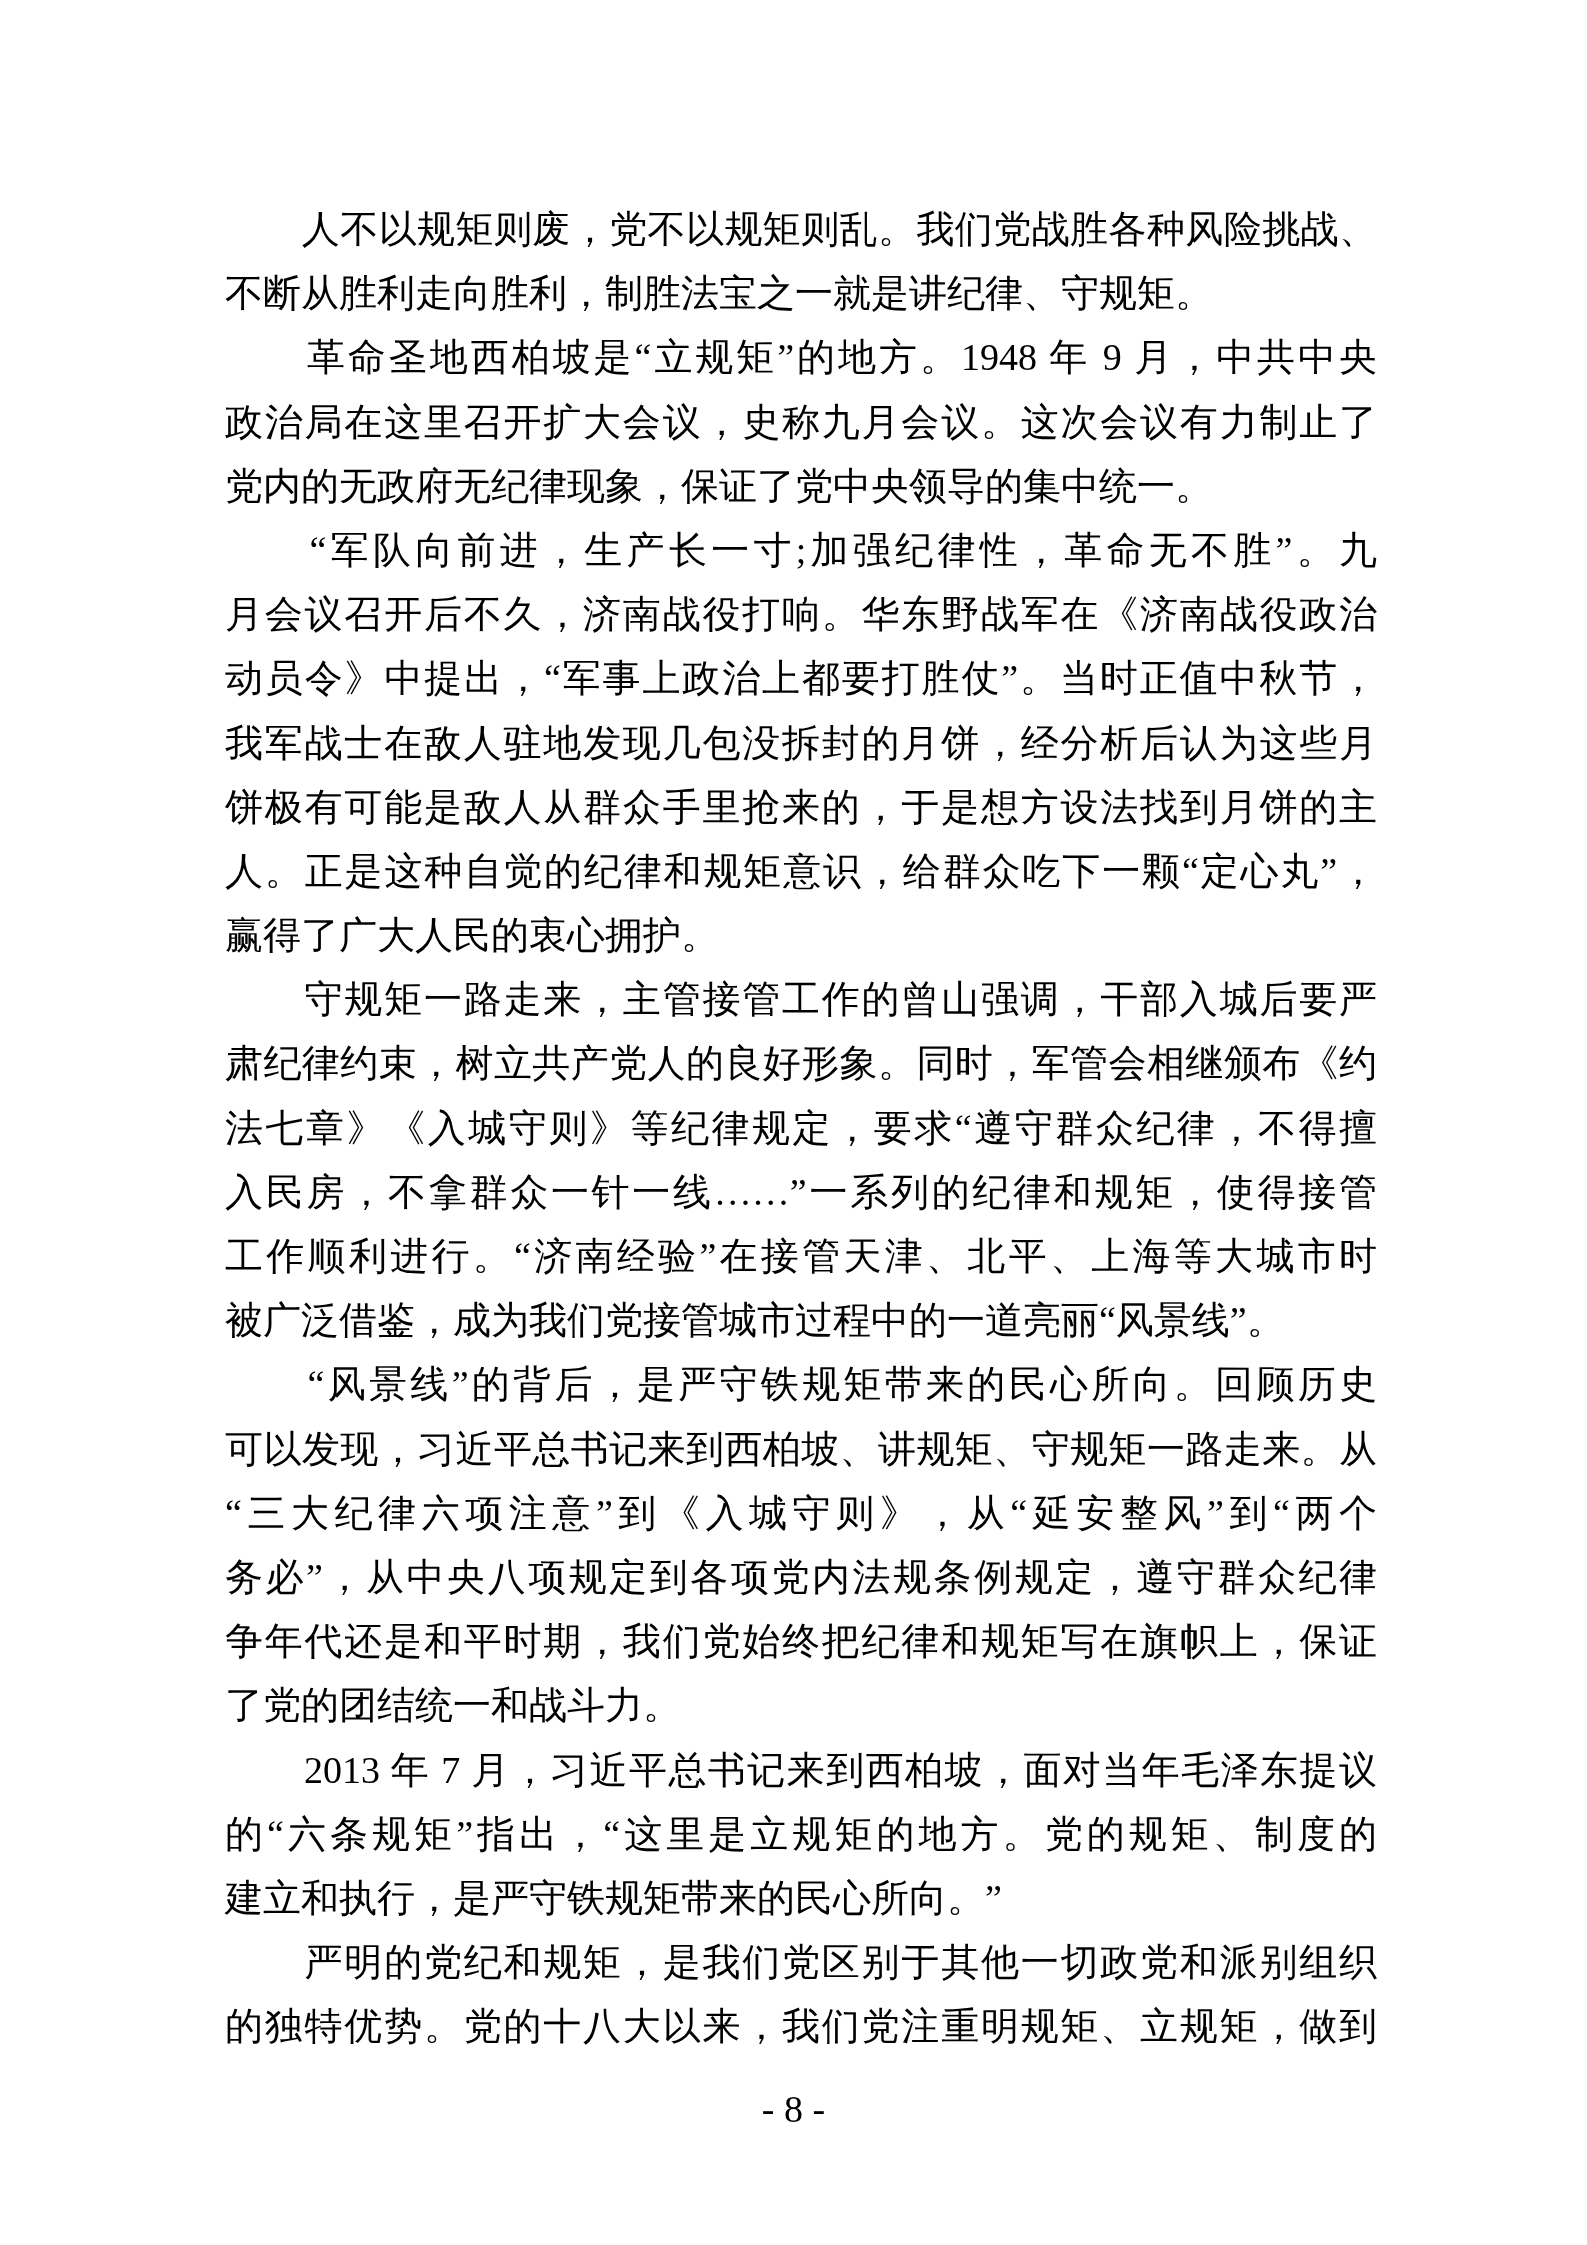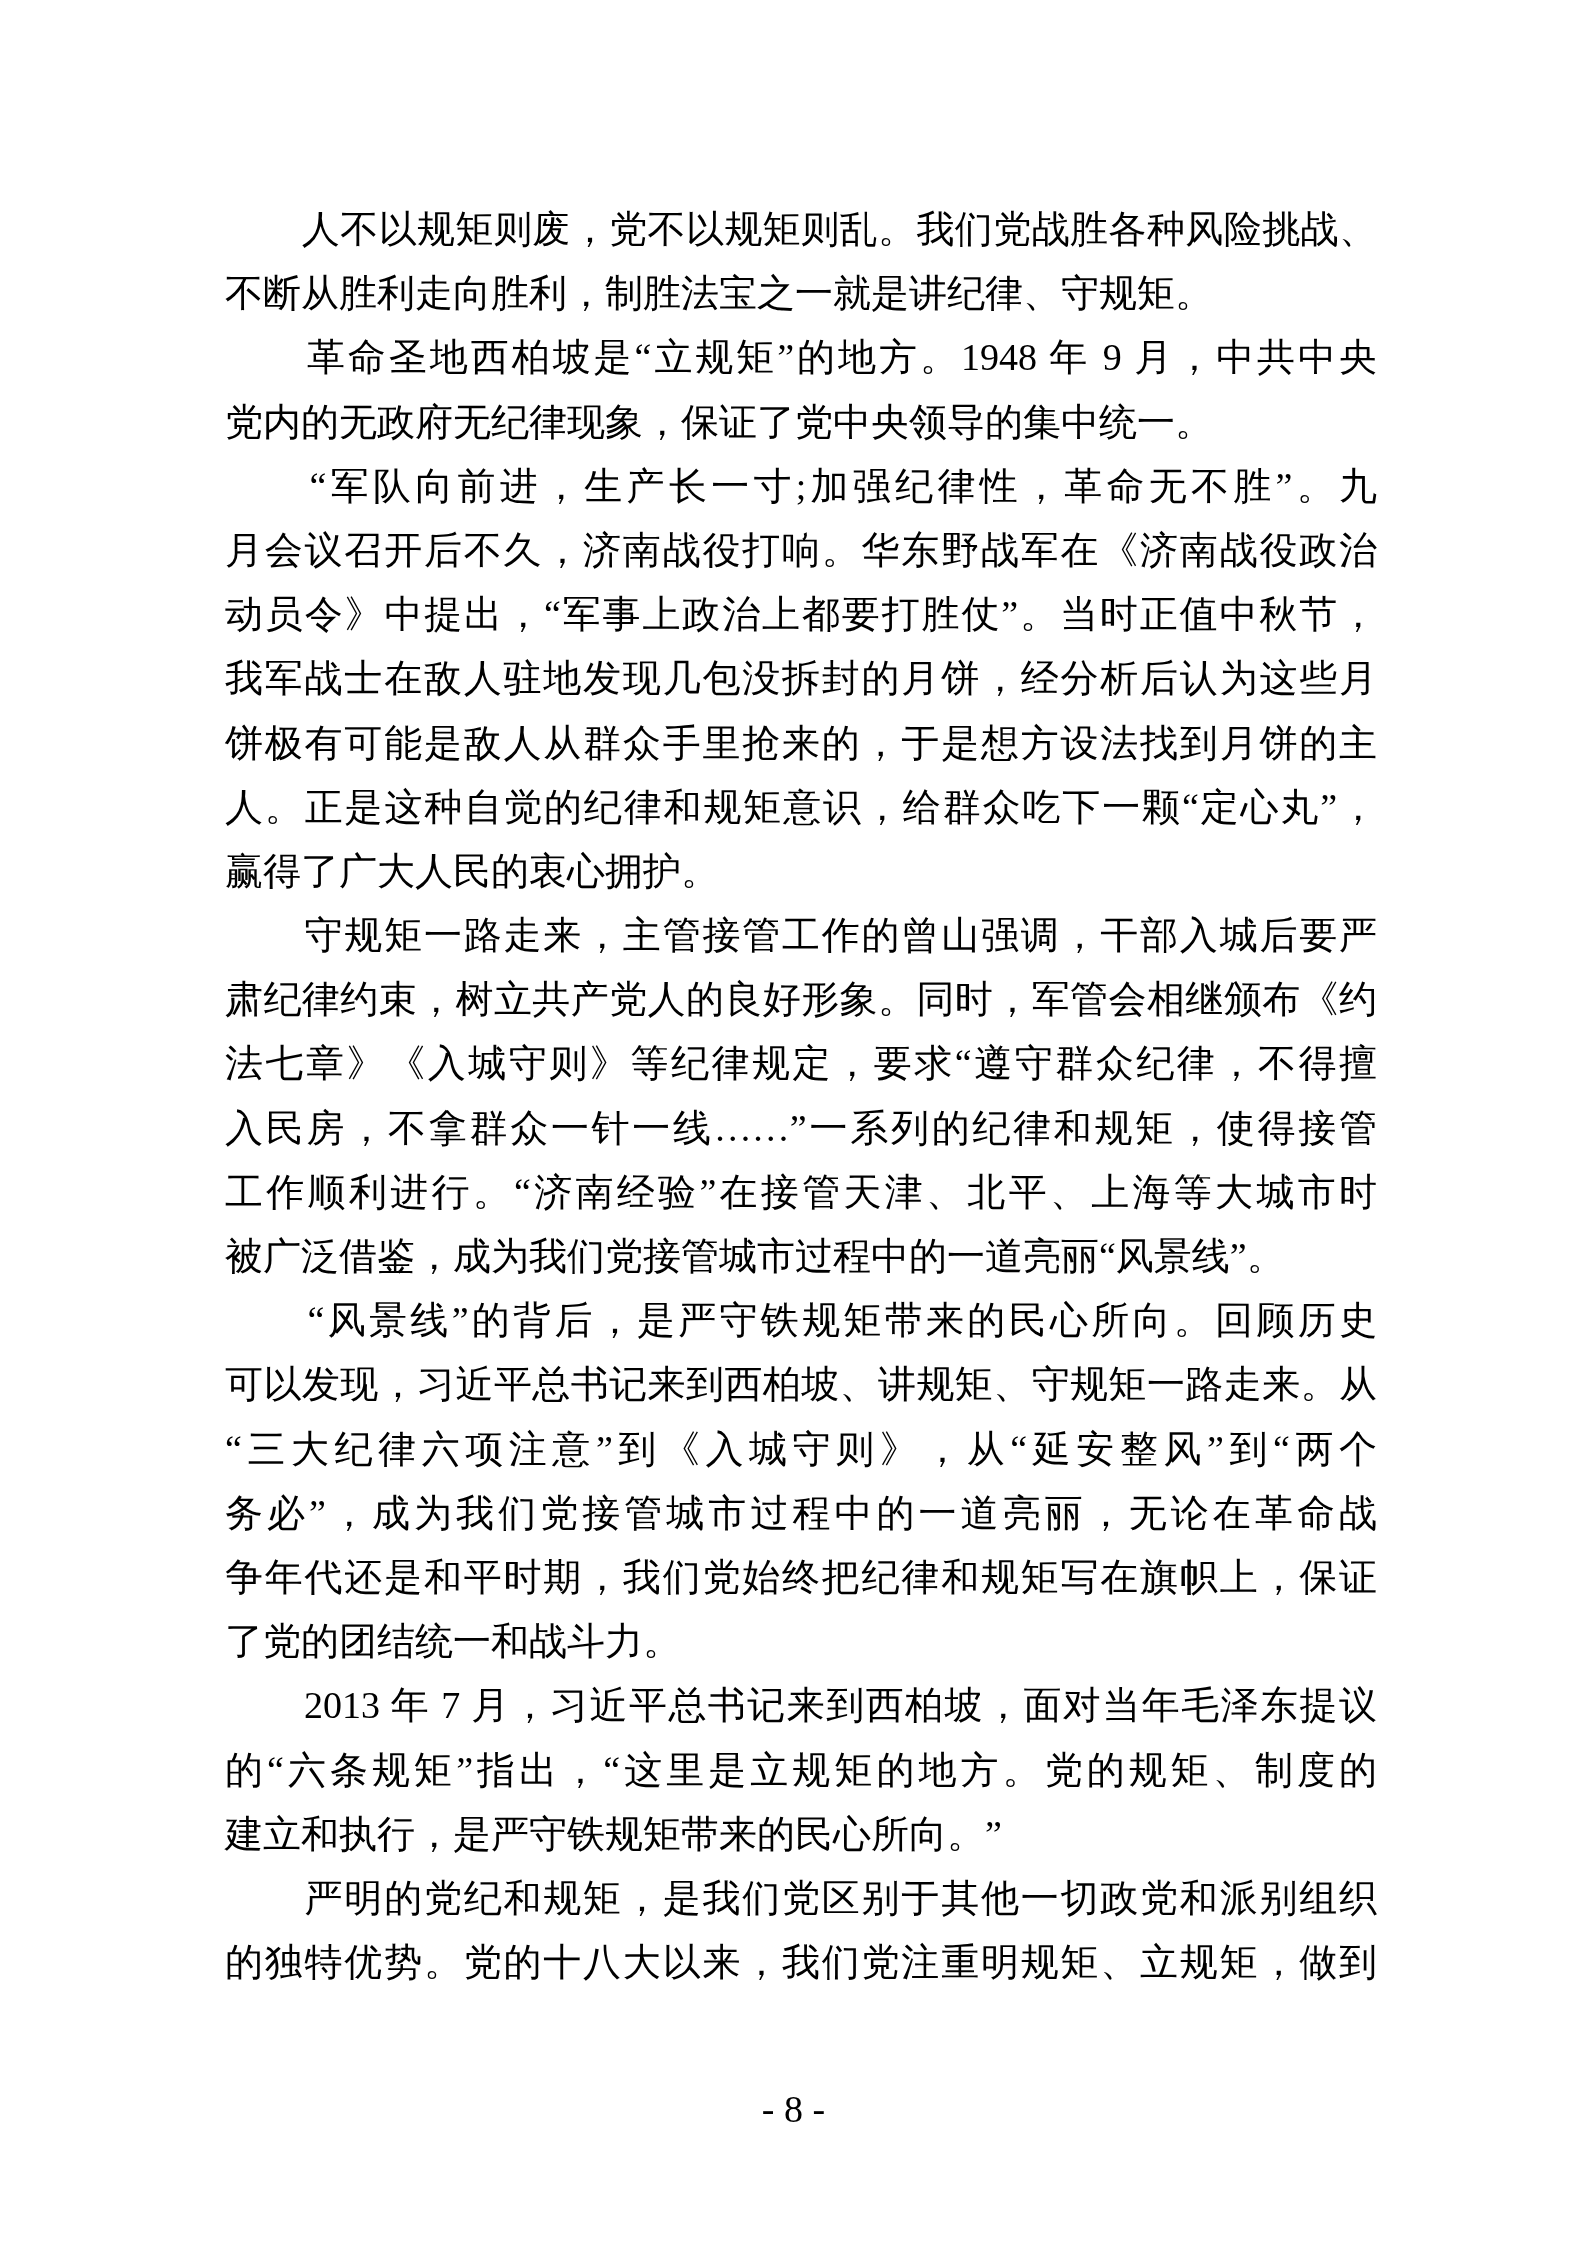--- a/index.html
+++ b/index.html
@@ -46,38 +46,39 @@
   }
 </style>
 </head>
 <body>
 
 <div class="page">
   <div class="text-block">
     <div class="line">　　人不以规矩则废，党不以规矩则乱。我们党战胜各种风险挑战、</div>
     <div class="line para-end">不断从胜利走向胜利，制胜法宝之一就是讲纪律、守规矩。</div>
     <div class="line">　　革命圣地西柏坡是“立规矩”的地方。1948 年 9 月，中共中央</div>
+    <div class="line">政治局在这里召开扩大会议，史称九月会议。这次会议有力制止了</div>
     <div class="line para-end">党内的无政府无纪律现象，保证了党中央领导的集中统一。</div>
     <div class="line">　　“军队向前进，生产长一寸;加强纪律性，革命无不胜”。九</div>
     <div class="line">月会议召开后不久，济南战役打响。华东野战军在《济南战役政治</div>
     <div class="line">动员令》中提出，“军事上政治上都要打胜仗”。当时正值中秋节，</div>
     <div class="line">我军战士在敌人驻地发现几包没拆封的月饼，经分析后认为这些月</div>
     <div class="line">饼极有可能是敌人从群众手里抢来的，于是想方设法找到月饼的主</div>
     <div class="line">人。正是这种自觉的纪律和规矩意识，给群众吃下一颗“定心丸”，</div>
     <div class="line para-end">赢得了广大人民的衷心拥护。</div>
     <div class="line">　　守规矩一路走来，主管接管工作的曾山强调，干部入城后要严</div>
     <div class="line">肃纪律约束，树立共产党人的良好形象。同时，军管会相继颁布《约</div>
     <div class="line">法七章》《入城守则》等纪律规定，要求“遵守群众纪律，不得擅</div>
     <div class="line">入民房，不拿群众一针一线……”一系列的纪律和规矩，使得接管</div>
     <div class="line">工作顺利进行。“济南经验”在接管天津、北平、上海等大城市时</div>
     <div class="line para-end">被广泛借鉴，成为我们党接管城市过程中的一道亮丽“风景线”。</div>
     <div class="line">　　“风景线”的背后，是严守铁规矩带来的民心所向。回顾历史</div>
     <div class="line">可以发现，习近平总书记来到西柏坡、讲规矩、守规矩一路走来。从</div>
     <div class="line">“三大纪律六项注意”到《入城守则》，从“延安整风”到“两个</div>
-    <div class="line">务必”，成为我们党接管城市过程中的一道亮丽，无论在革命战</div>
+    <div class="line">务必”，从中央八项规定到各项党内法规条例规定，遵守群众纪律</div>
     <div class="line">争年代还是和平时期，我们党始终把纪律和规矩写在旗帜上，保证</div>
     <div class="line para-end">了党的团结统一和战斗力。</div>
     <div class="line">　　2013 年 7 月，习近平总书记来到西柏坡，面对当年毛泽东提议</div>
     <div class="line">的“六条规矩”指出，“这里是立规矩的地方。党的规矩、制度的</div>
     <div class="line para-end">建立和执行，是严守铁规矩带来的民心所向。”</div>
     <div class="line">　　严明的党纪和规矩，是我们党区别于其他一切政党和派别组织</div>
     <div class="line">的独特优势。党的十八大以来，我们党注重明规矩、立规矩，做到</div>
   </div>
   <div class="page-number">- 8 -</div>
 </div>

